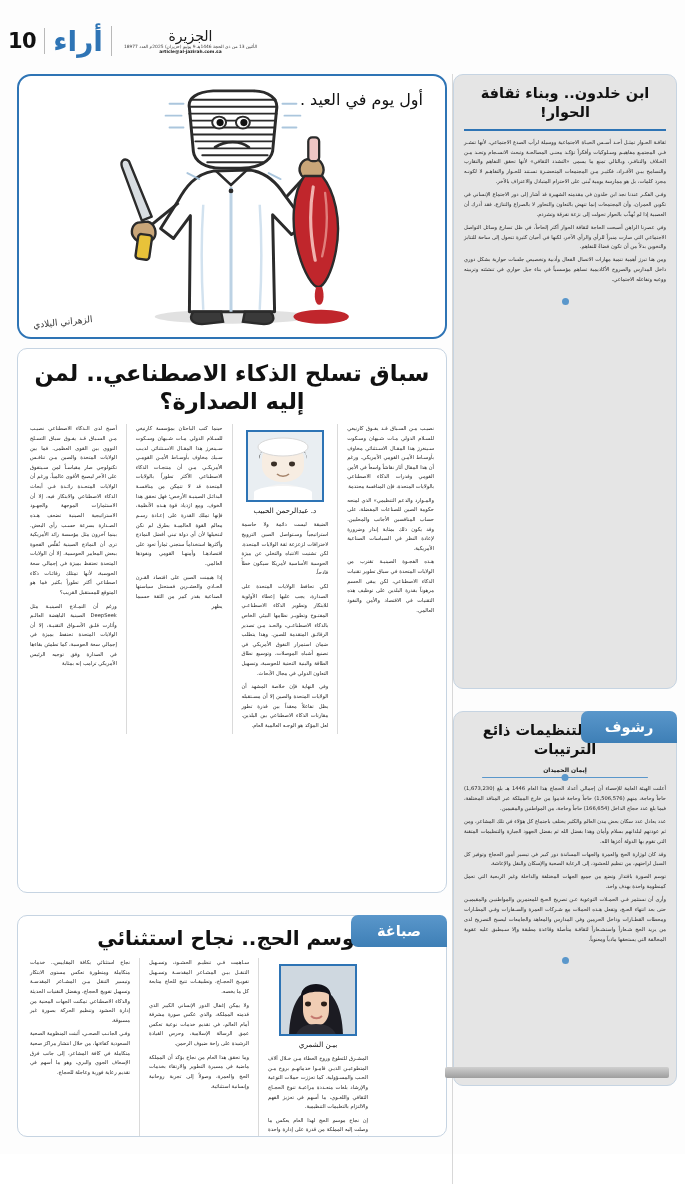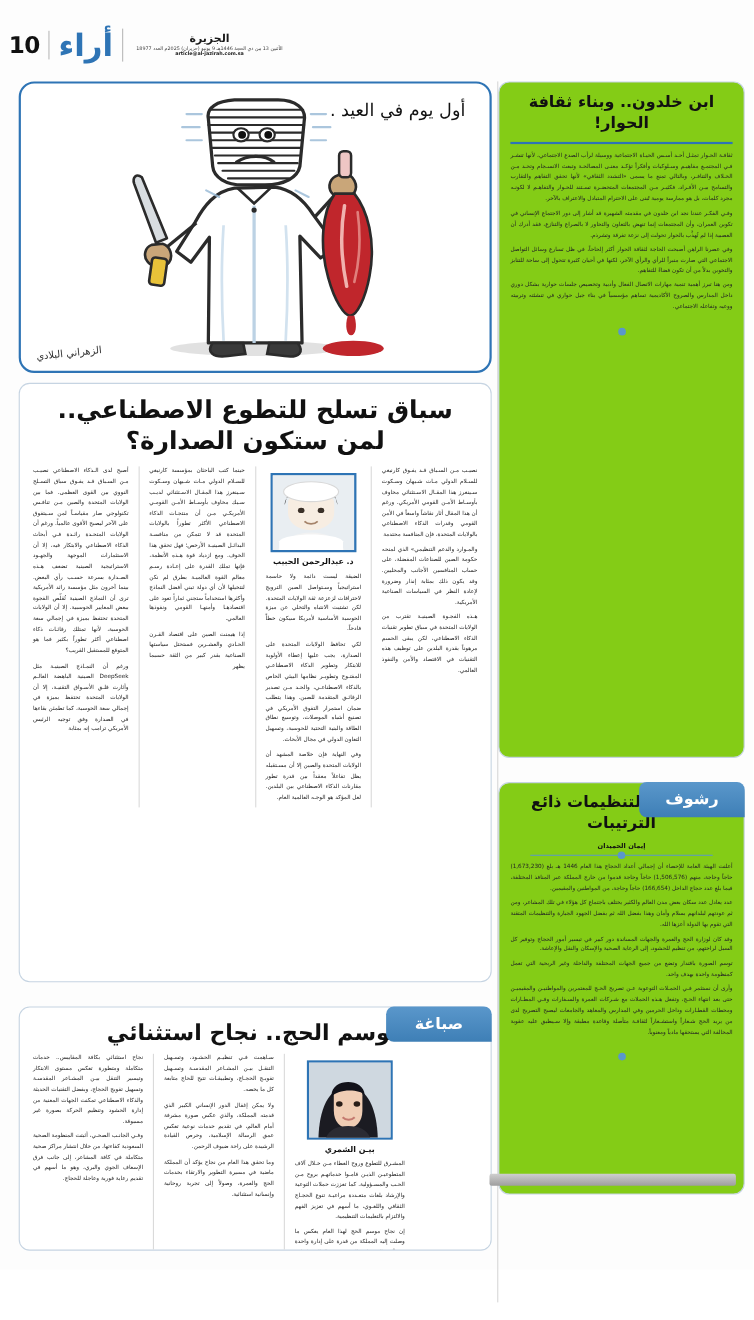--- a/index.html
+++ b/index.html
@@ -16,21 +16,21 @@
     position: absolute; top: 18px; right: 8px; left: 8px; height: 46px;
     display: flex; flex-direction: row-reverse; align-items: center;
     justify-content: flex-start; gap: 8px;
   }
   .page-num { font-size: 21px; font-weight: bold; color: #111; letter-spacing: -0.5px; }
   .mast-divider { width: 1px; height: 26px; background: #b9b9b9; }
   .section-word { font-size: 28px; font-weight: bold; color: #2e74b5; }
   .mast-divider2 { width: 1px; height: 30px; background: #b9b9b9; margin-right: 4px; }
   .mast-brand { text-align: center; line-height: 1.15; }
   .brand-logo {
-    font-size: 10px; font-weight: bold; color: #1b1b1b;
+    font-size: 14px; font-weight: normal; color: #1b1b1b;
     border-bottom: 0px; letter-spacing: 0px;
   }
   .brand-line { font-size: 4.4px; color: #3a3a3a; white-space: nowrap; letter-spacing: .1px; }
   .brand-mail { font-size: 4.4px; color: #1b1b1b; font-weight: bold; white-space: nowrap; }
 
   
   .left-col { position: absolute; top: 74px; right: 238px; width: 430px; }
   .right-col { position: absolute; top: 74px; right: 8px; width: 224px; }
 
   
@@ -69,21 +69,21 @@
   }
   .col p:first-letter { }
   .colsep { width: 1px; background: #dadada; }
 
   .author-card { width: 100px; }
   .author-photo {
     width: 78px; height: 72px; margin: 6px auto 4px;
     border: 2px solid #2e74b5; background: #dfe6ec; position: relative; overflow: hidden;
   }
   .author-name {
-    font-size: 7.2px; font-weight: bold; color: #111; text-align: center;
+    font-size: 7.2px; font-weight: normal; color: #111; text-align: center;
     direction: rtl; margin-bottom: 5px;
   }
 
   
   .sec-wrap { margin-top: 9px; width: 430px; position: relative; }
   .sec-banner {
     position: absolute; top: 0; right: 0; height: 24px; min-width: 96px;
     background: linear-gradient(180deg,#5a97cb 0%, #3e7fb6 100%);
     border-radius: 7px 7px 0 7px;
     color: #fff; font-size: 14.5px; font-weight: bold;
@@ -94,21 +94,21 @@
     margin-top: 22px; border: 1px solid #c6d4e2; border-radius: 10px;
     background: #fff; padding: 10px 12px; height: 222px; overflow: hidden;
   }
   .sec-title {
     font-size: 20px; font-weight: bold; color: #111; text-align: center;
     direction: rtl; margin-bottom: 8px; letter-spacing: -0.3px;
   }
 
   
   .rbox {
-    border: 1px solid #c6d4e2; border-radius: 10px; background: #84cc16;
+    border: 1px solid #c6d4e2; border-radius: 10px; background: #e5e5e5;
     padding: 9px 10px; position: relative; overflow: hidden;
   }
   .r-title {
     font-size: 14.5px; font-weight: bold; color: #111; text-align: center;
     direction: rtl; line-height: 1.3; margin-bottom: 7px; letter-spacing: -0.2px;
   }
   .r-rule { height: 2px; background: #2e74b5; margin: 0 0 7px; }
   .r-body { direction: rtl; }
   .r-body p {
     font-size: 5.2px; line-height: 1.9; color: #242424; text-align: justify;
@@ -233,21 +233,21 @@
         </g>
 
         <path d="M176 238 C170 246 176 252 190 250 L206 248 L204 238 Z" fill="#3a3a3a" stroke="#2b2b2b" stroke-width="2.4"></path>
         <path d="M228 238 L226 248 L242 250 C256 252 260 246 254 238 Z" fill="#3a3a3a" stroke="#2b2b2b" stroke-width="2.4"></path>
       </svg>
       <div class="cartoon-sign">الزهراني
 البلادي</div>
     </div>
 
     <div class="feature">
-      <div class="feature-title">سباق تسلح للتطوع الاصطناعي.. لمن ستكون الصدارة؟</div>
+      <div class="feature-title">سباق تسلح الذكاء الاصطناعي.. لمن إليه الصدارة؟</div>
       <div class="feature-body">
 
         <div class="col">
           <p>أصبح لدى الـذكاء الاصطناعي نصيـب مـن السـباق قـد يفـوق سباق التسـلح النووي بين القوى العظمى. فما بين الولايات المتحدة والصين مـن تنافـس تكنولوجي صار مقياسـاً لمن سـيتفوق على الآخر ليصبح الأقوى عالمياً. ورغم أن الولايات المتحـدة رائـدة فـي أبحاث الذكاء الاصطناعي والابتكار فيه، إلا أن الاستثمارات الموجهة والجهـود الاستراتيجية الصينية تضعف هـذه الصـدارة بسرعة حسـب رأي البعض. بينما آخرون مثل مؤسسة رائد الأمريكية ترى أن النماذج الصينية تُقلّص الفجوة ببعض المعايير الحوسبية. إلا أن الولايات المتحدة تحتفظ بميزة في إجمالي سعة الحوسبة، لأنها تمتلك رقائـات ذكاء اصطناعي أكثر تطوراً بكثير فما هو المتوقع للمستقبل القريب؟</p>
           <p>ورغم أن النمـاذج الصينيـة مثل DeepSeek الصينية الباهضة العالـم وأثارت قلـق الأسـواق التقنيـة، إلا أن الولايات المتحدة تحتفظ بميزة في إجمالي سعة الحوسبة، كما تطمئن بقاءها في الصدارة وفق توجيه الرئيس الأمريكي ترامب إنه بمثابة</p>
         </div>
         <div class="colsep"></div>
 
         <div class="col">
           <p>حينما كتب الباحثان بمؤسسة كارنيغي للسـلام الدولي مـات شـيهان وسـكوت سـينغرز هذا المقـال الاسـتثنائي لديـب سـيك مخاوف بأوسـاط الأمـن القومـي الأمريكـي مـن أن منتجـات الذكاء الاصطناعي الأكثر تطوراً بالولايات المتحدة قد لا تتمكن من منافسـة البدائـل الصينيـة الأرخص؛ فهل تحقق هذا الخوف. ومع ازدياد قوة هـذه الأنظمة، فإنها تملك القدرة على إعـادة رسـم معالم القوة العالميـة بطرق لم نكن لنتخيلها لأن أي دولة تبني أفضل النماذج وأكثرها استخداماً ستجني ثماراً تعود على اقتصادهـا وأمنهـا القومي ونفوذها العالمي.</p>

